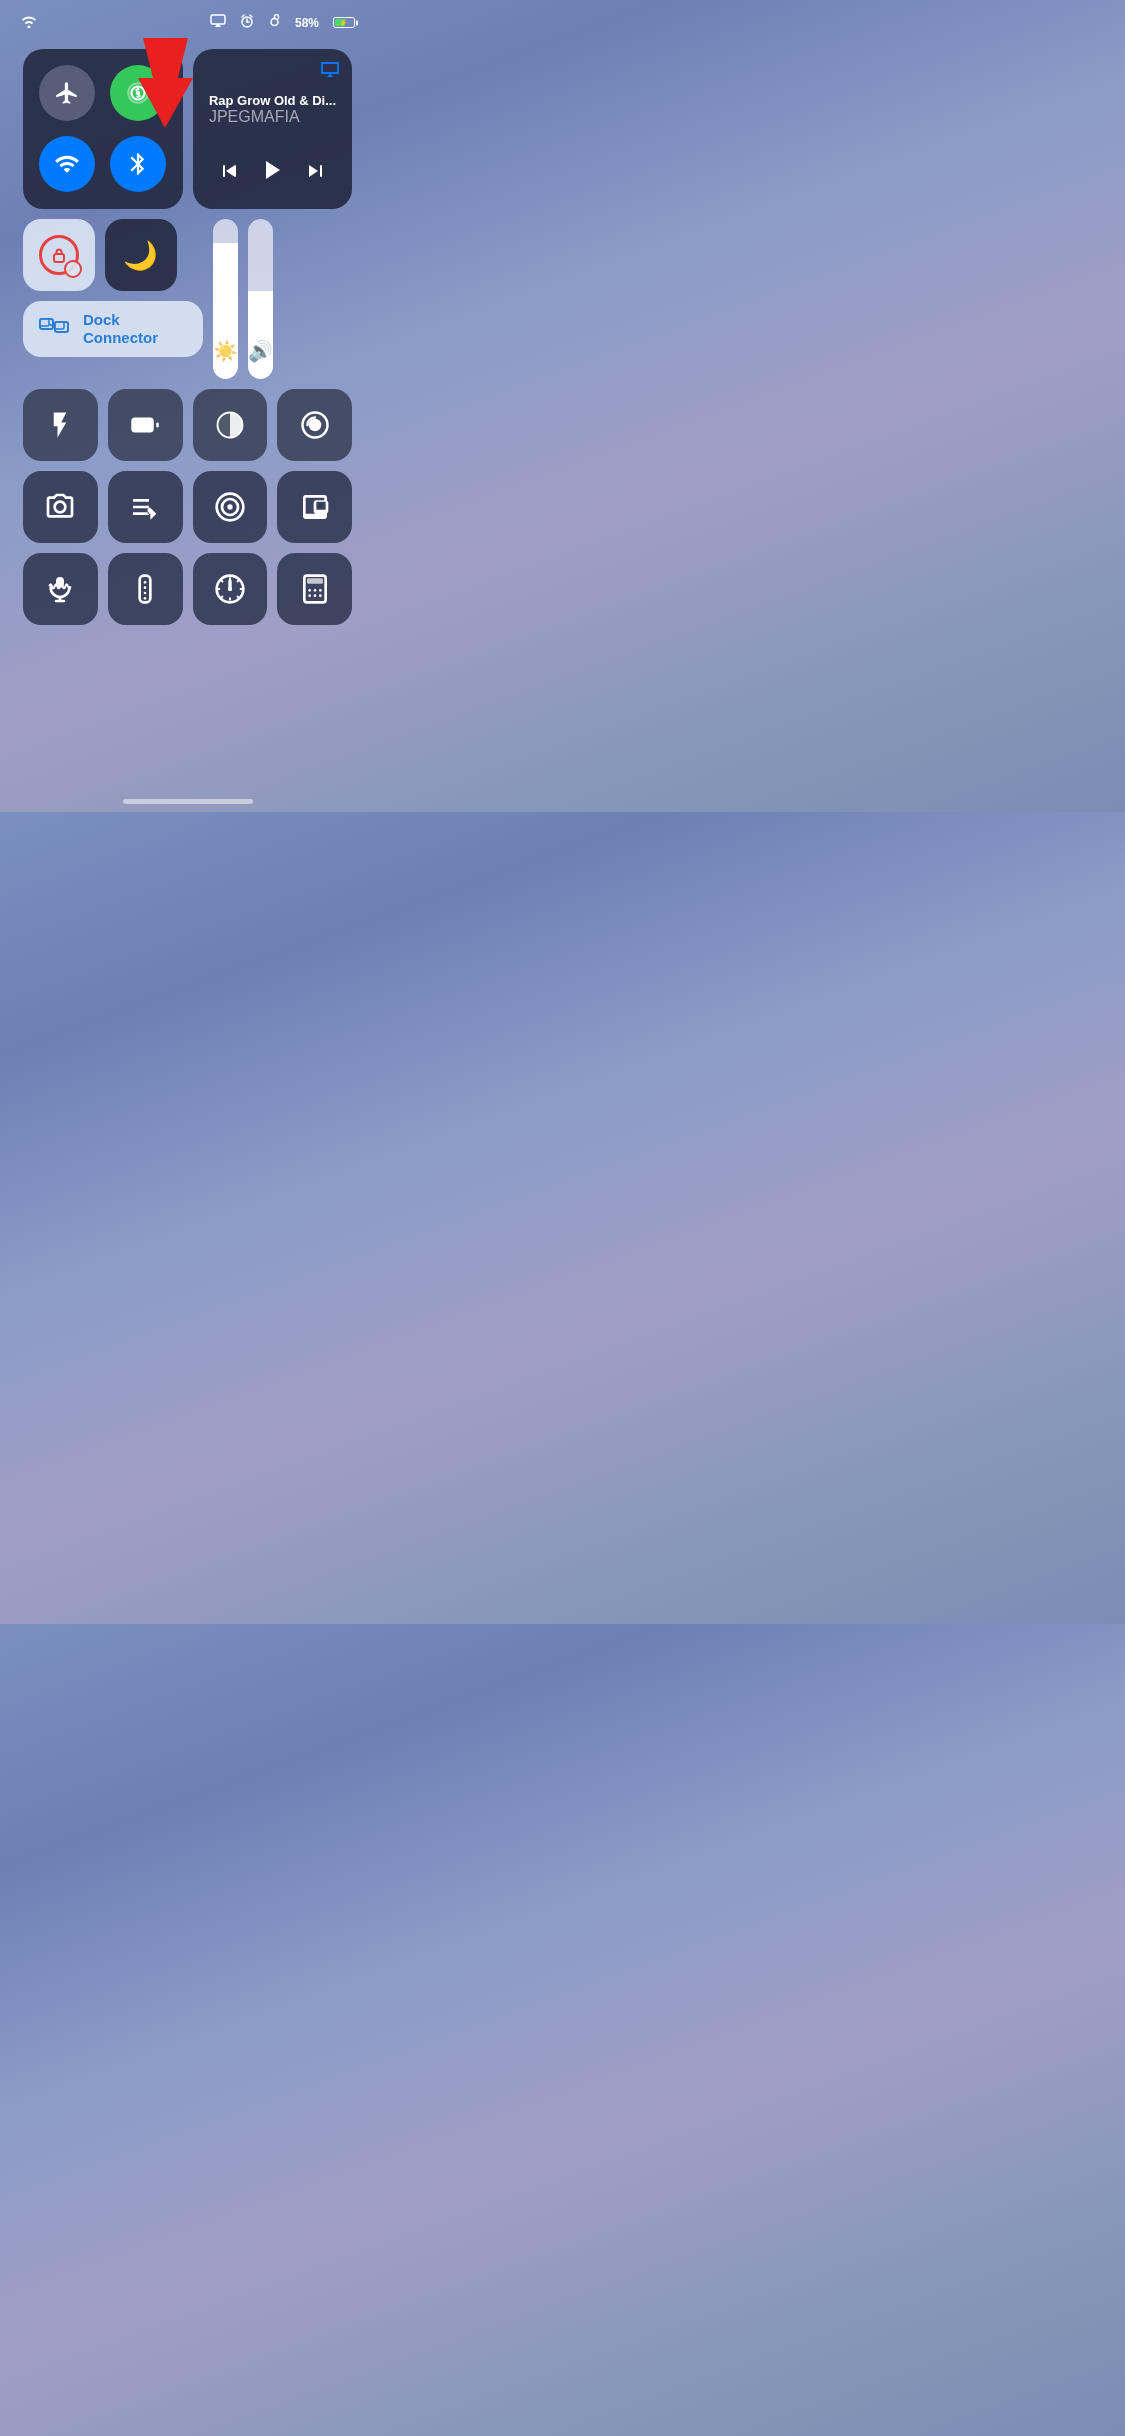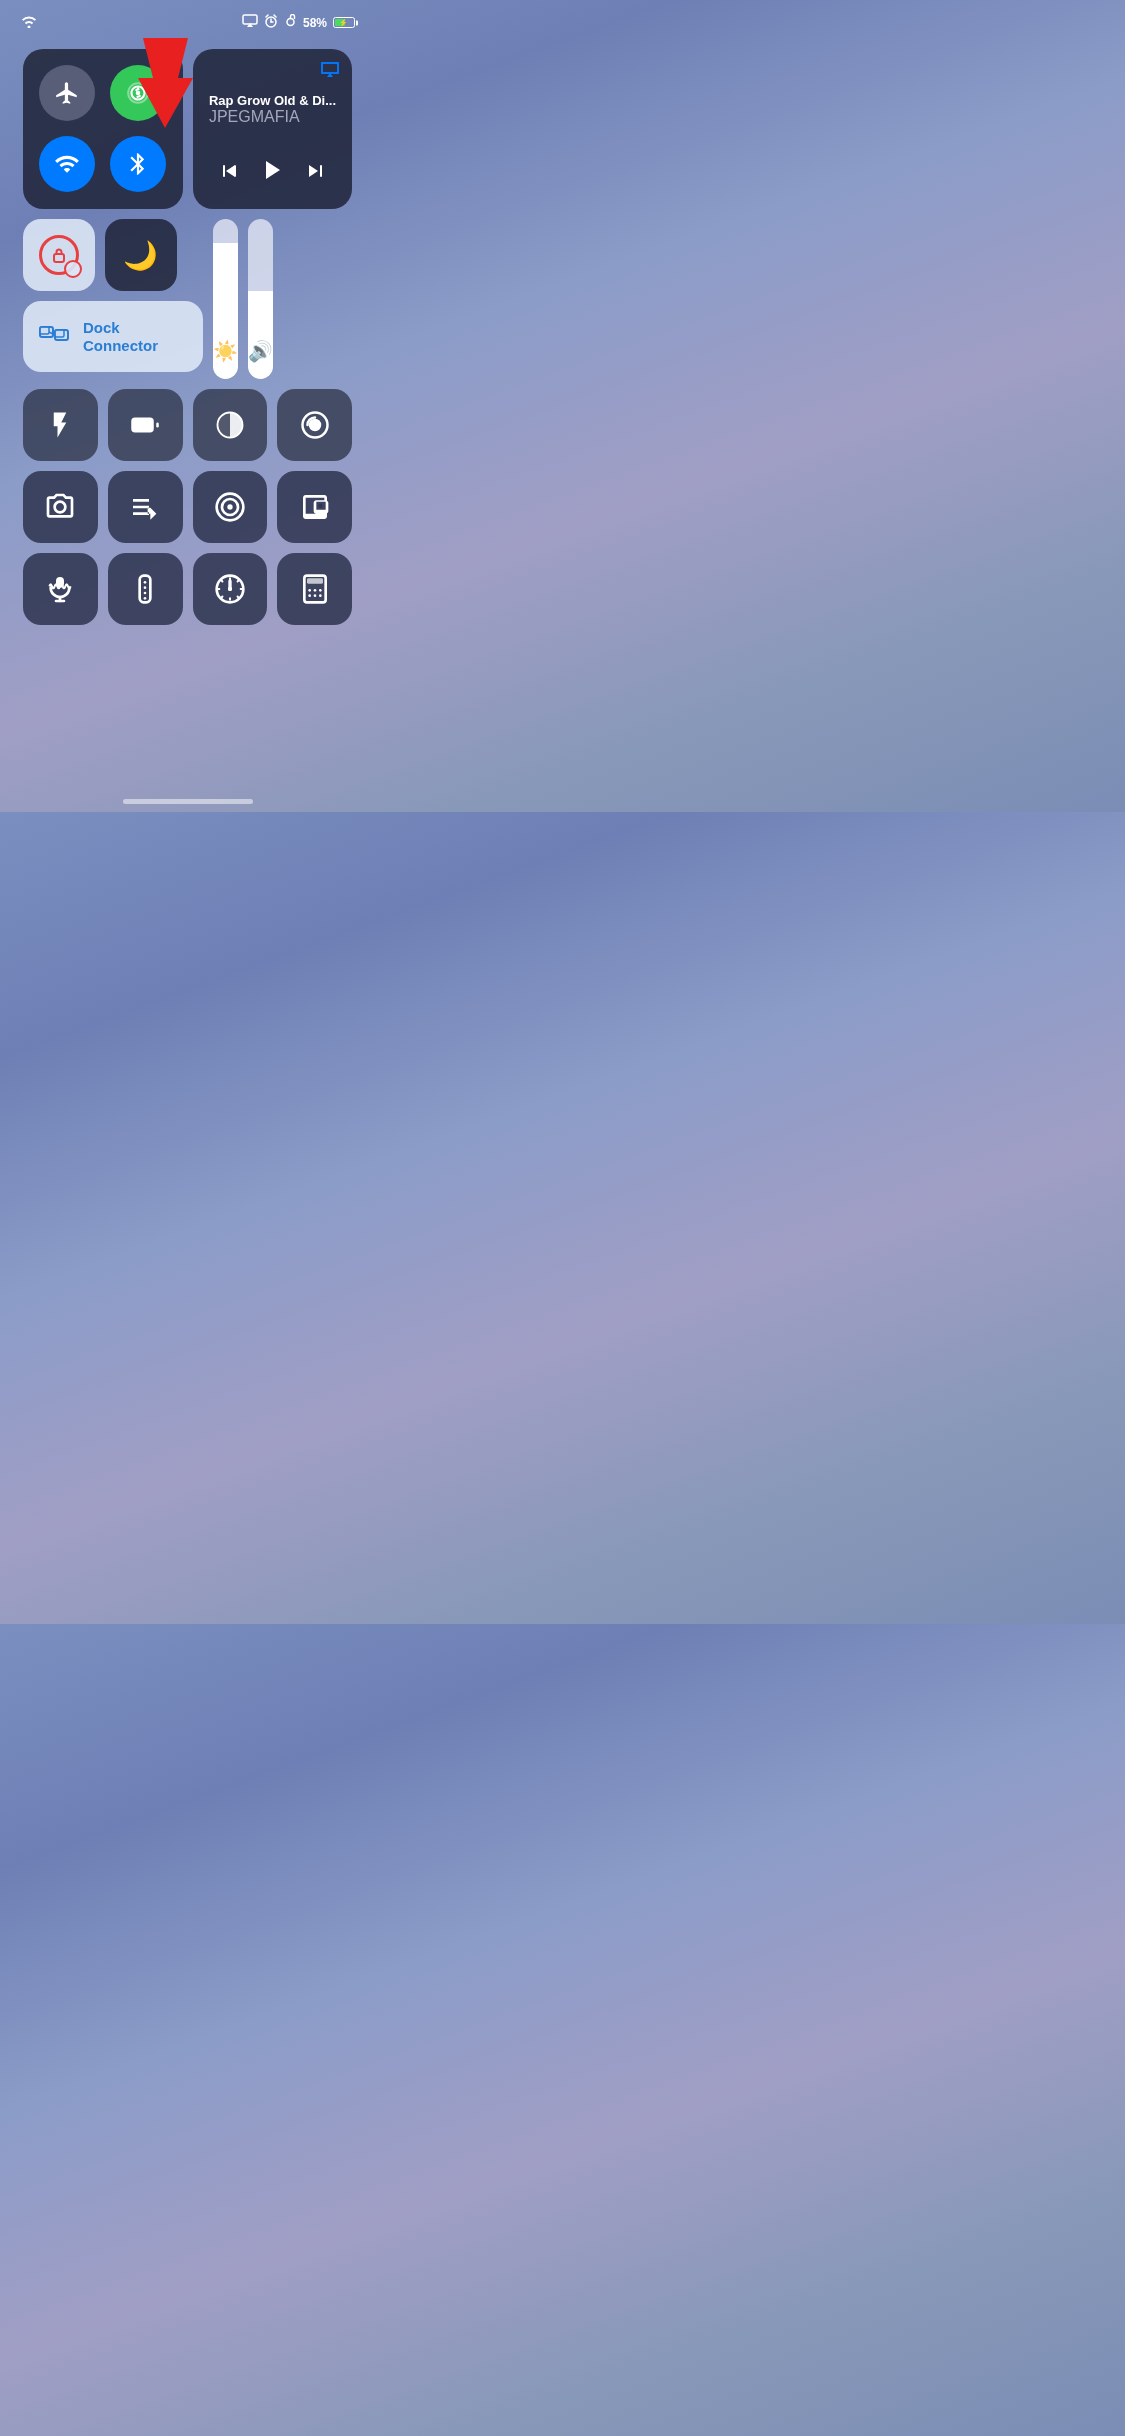--- a/index.html
+++ b/index.html
@@ -24,21 +24,21 @@
     }
 
     .status-left {
       display: flex;
       align-items: center;
     }
 
     .status-right {
       display: flex;
       align-items: center;
-      gap: 6px;
+      gap: 14px;
       font-size: 12px;
       color: white;
       font-weight: 600;
     }
 
     .wifi-icon {
       color: white;
       font-size: 14px;
     }
 
@@ -262,21 +262,21 @@
     .slider-icon {
       position: relative;
       z-index: 1;
       font-size: 20px;
       color: rgba(100, 80, 80, 0.7);
     }
 
     
     .dock-tile {
       width: 180px;
-      height: 71px;
+      height: 56px;
       background: rgba(220, 230, 245, 0.9);
       border-radius: 18px;
       display: flex;
       align-items: center;
       padding: 0 16px;
       gap: 12px;
       cursor: pointer;
     }
 
     .dock-label {

